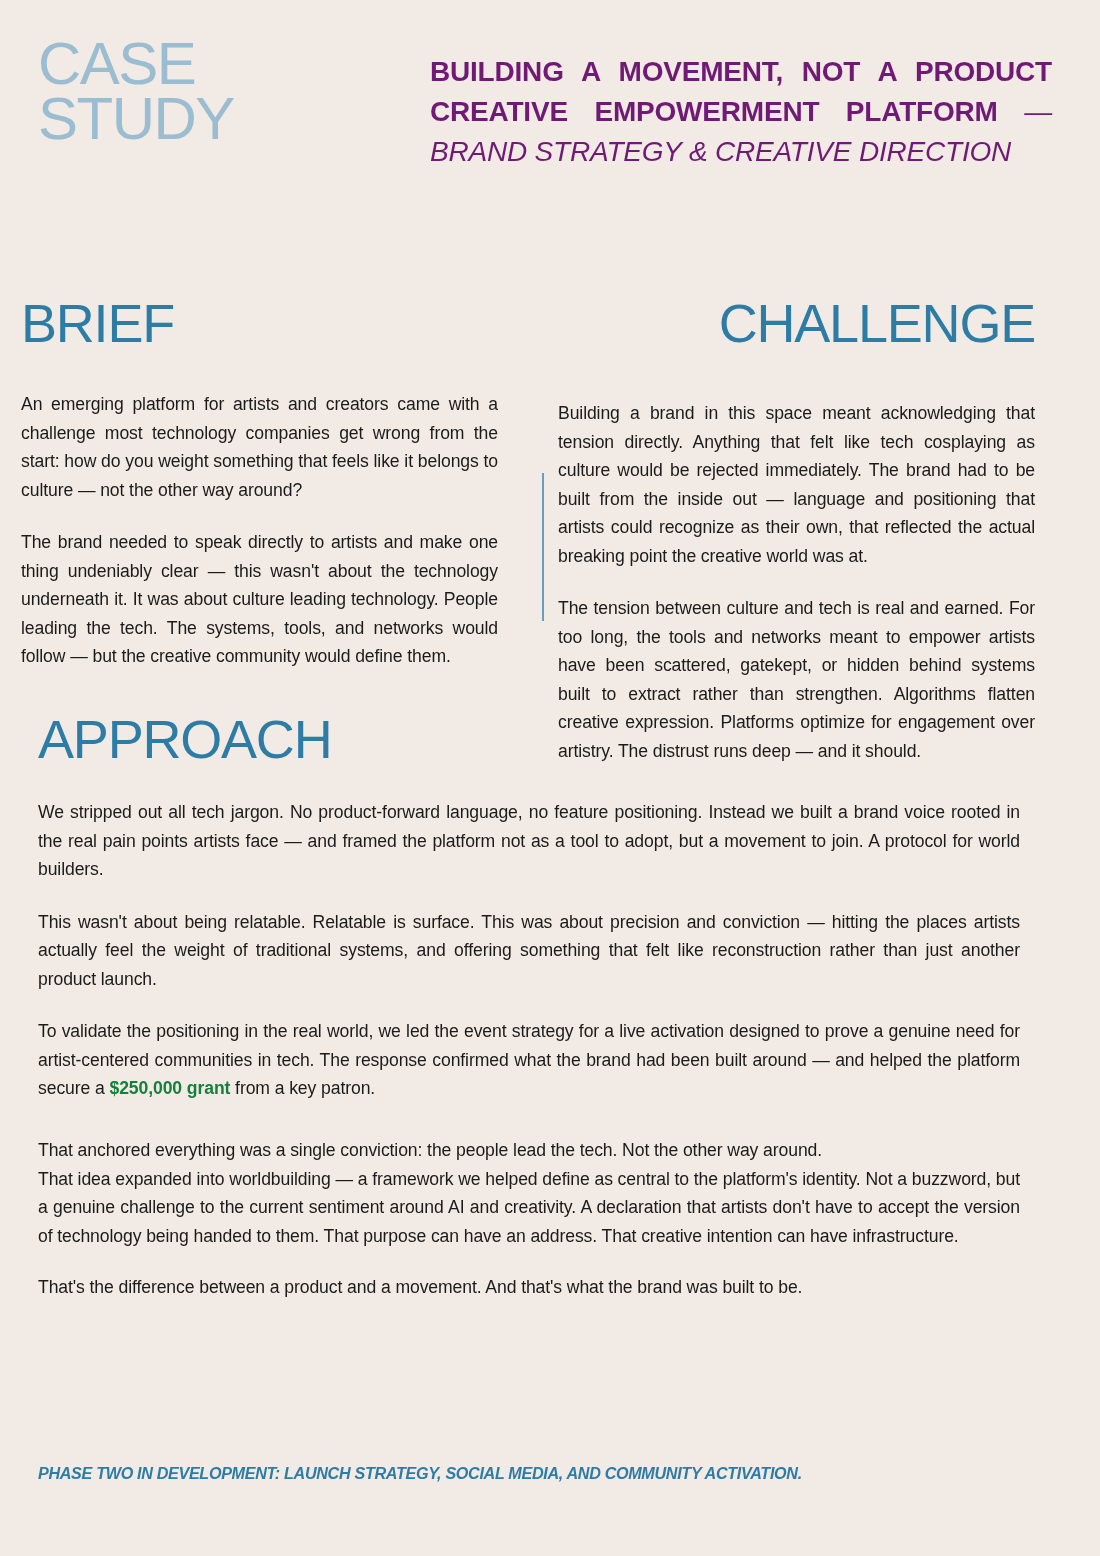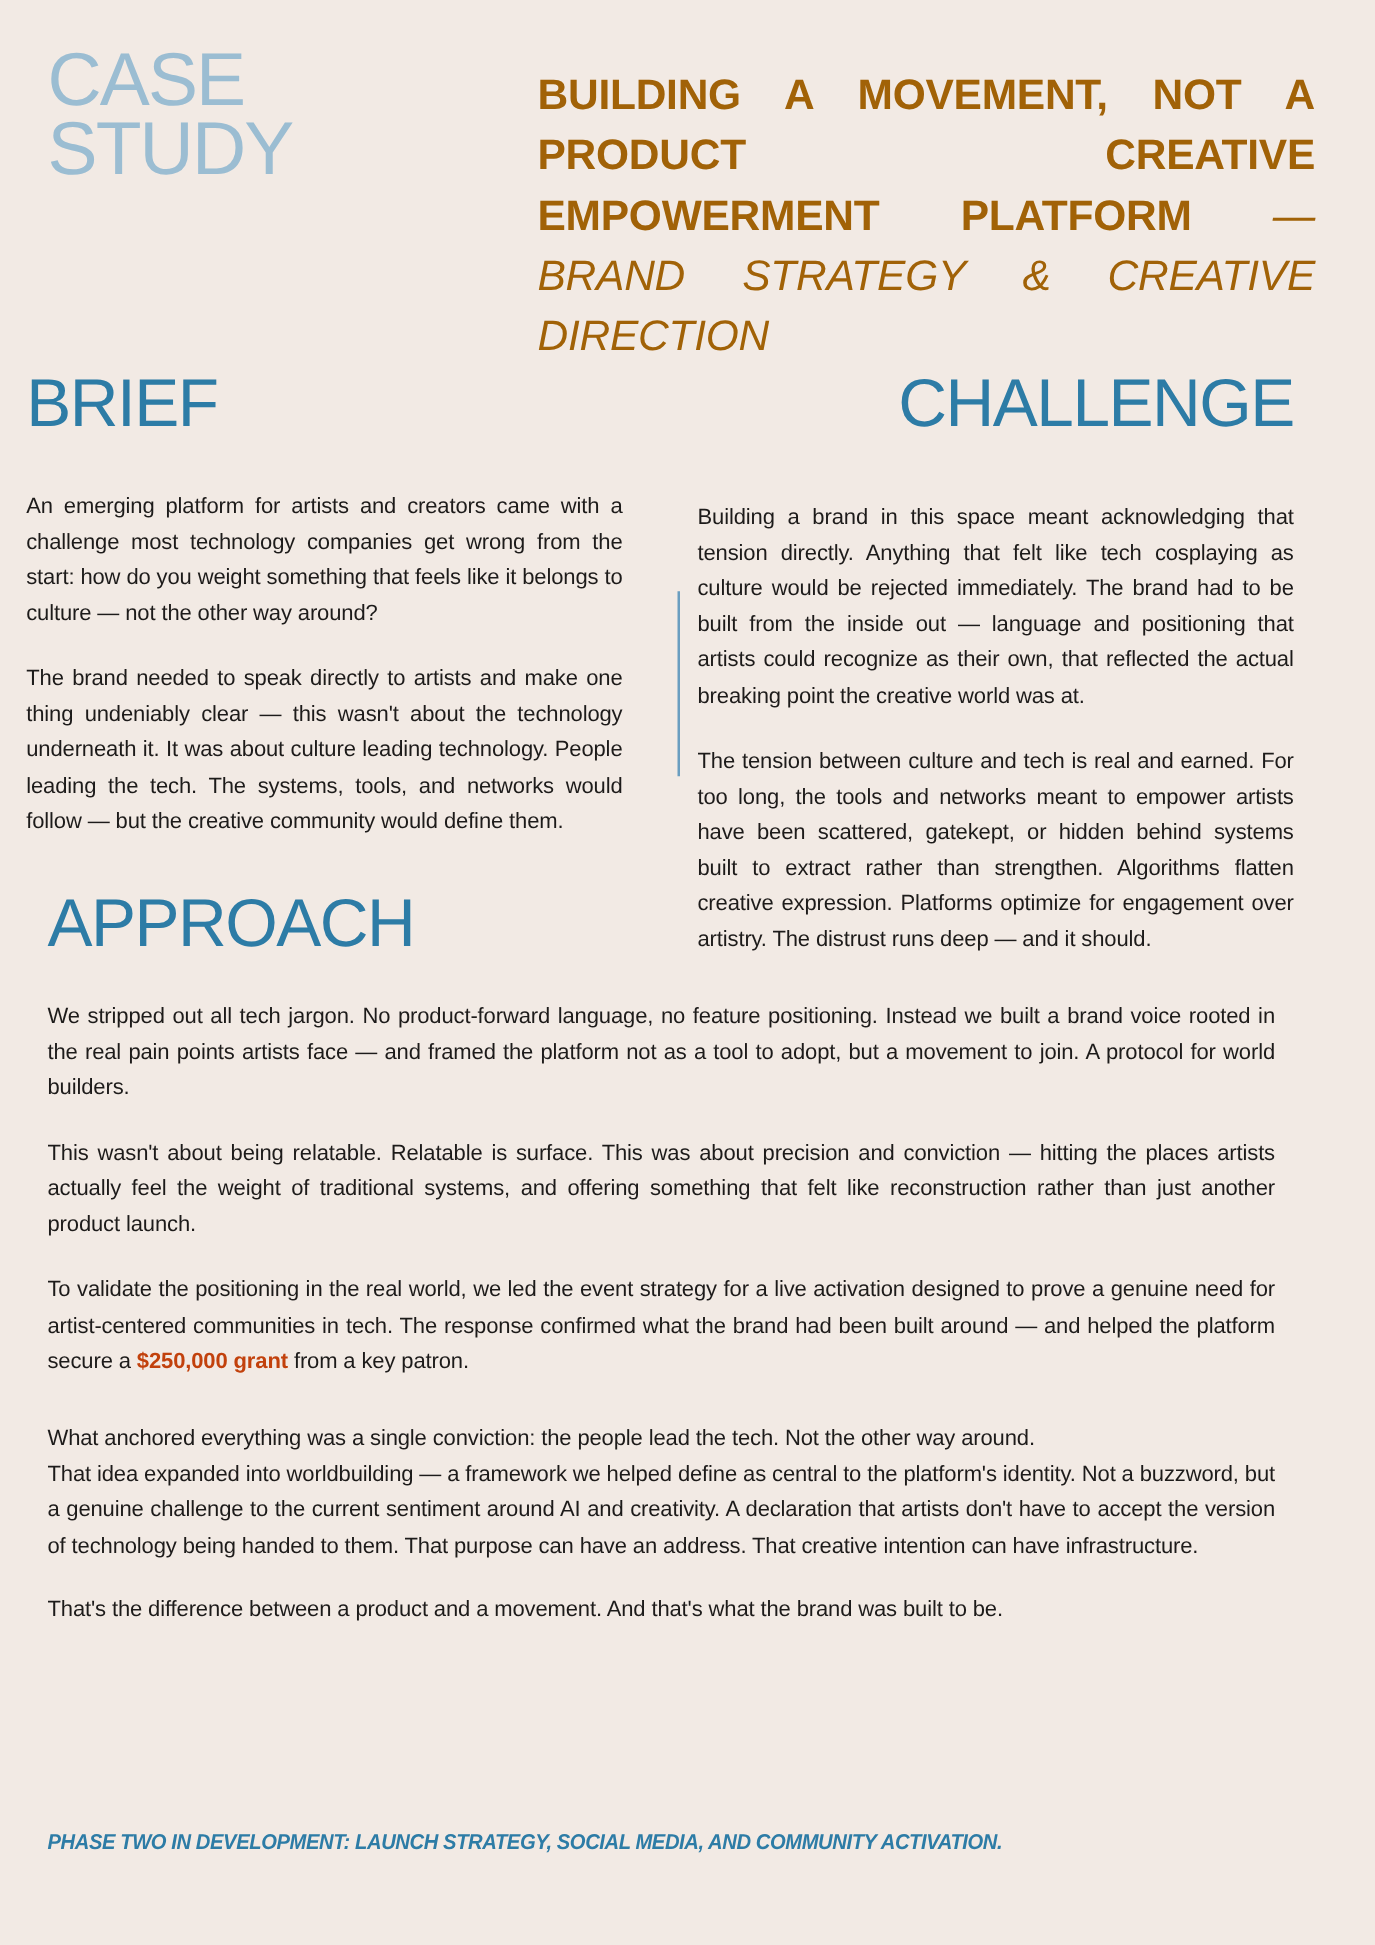--- a/index.html
+++ b/index.html
@@ -42,26 +42,26 @@
     margin: 0;
     padding-top: 2px;
     font-family: "Liberation Sans", sans-serif;
   }
   .case-study-title span { display: block; }
 
   .header-statement {
     flex: 1 1 auto;
     margin: 0;
     padding-top: 18px;
-    font-size: 34px;
+    font-size: 28px;
     line-height: 1.42;
     text-align: justify;
     text-align-last: left;
     letter-spacing: -0.2px;
-    color: #a16207;
+    color: #701a75;
   }
   .header-statement .bold {
     font-weight: 700;
   }
   .header-statement .dash {
     font-weight: 400;
     font-style: italic;
   }
   .header-statement .ital {
     font-style: italic;
@@ -84,21 +84,21 @@
     margin: 0 0 24px 0;
     font-size: 17.6px;
     line-height: 1.62;
     text-align: justify;
     text-align-last: left;
     color: #1d1b1a;
     letter-spacing: -0.1px;
   }
   p.body:last-child { margin-bottom: 0; }
   .accent-bold {
-    color: #c2410c;
+    color: #15803d;
     font-weight: 700;
   }
 
   
   .two-col {
     position: absolute;
     left: 21px;
     top: 296px;
     width: 1014px;
     display: flex;
@@ -183,20 +183,20 @@
   <div class="col-divider"></div>
 
   <div class="approach-block">
     <h2 class="section-heading">APPROACH</h2>
     <p class="body">We stripped out all tech jargon. No product-forward language, no feature positioning. Instead we built a brand voice rooted in the real pain points artists face — and framed the platform not as a tool to adopt, but a movement to join. A protocol for world builders.</p>
     <p class="body">This wasn't about being relatable. Relatable is surface. This was about precision and conviction — hitting the places artists actually feel the weight of traditional systems, and offering something that felt like reconstruction rather than just another product launch.</p>
     <p class="body"><span>To validate the positioning in the real world, we led the event strategy for a live activation designed to prove a genuine need for artist-centered communities in tech. The response confirmed what the brand had been built around — and helped the platform secure a </span><span class="accent-bold">$250,000 grant</span><span> from a key patron.</span></p>
   </div>
 
   <div class="impact-block">
-    <p class="body impact-lead">What anchored everything was a single conviction: the people lead the tech. Not the other way around.</p>
+    <p class="body impact-lead">That anchored everything was a single conviction: the people lead the tech. Not the other way around.</p>
     <p class="body">That idea expanded into worldbuilding — a framework we helped define as central to the platform's identity. Not a buzzword, but a genuine challenge to the current sentiment around AI and creativity. A declaration that artists don't have to accept the version of technology being handed to them. That purpose can have an address. That creative intention can have infrastructure.</p>
     <p class="body">That's the difference between a product and a movement. And that's what the brand was built to be.</p>
   </div>
 
   <p class="footer-note">PHASE TWO IN DEVELOPMENT: LAUNCH STRATEGY, SOCIAL MEDIA, AND COMMUNITY ACTIVATION.</p>
 
 </div>
 
 </body></html>

